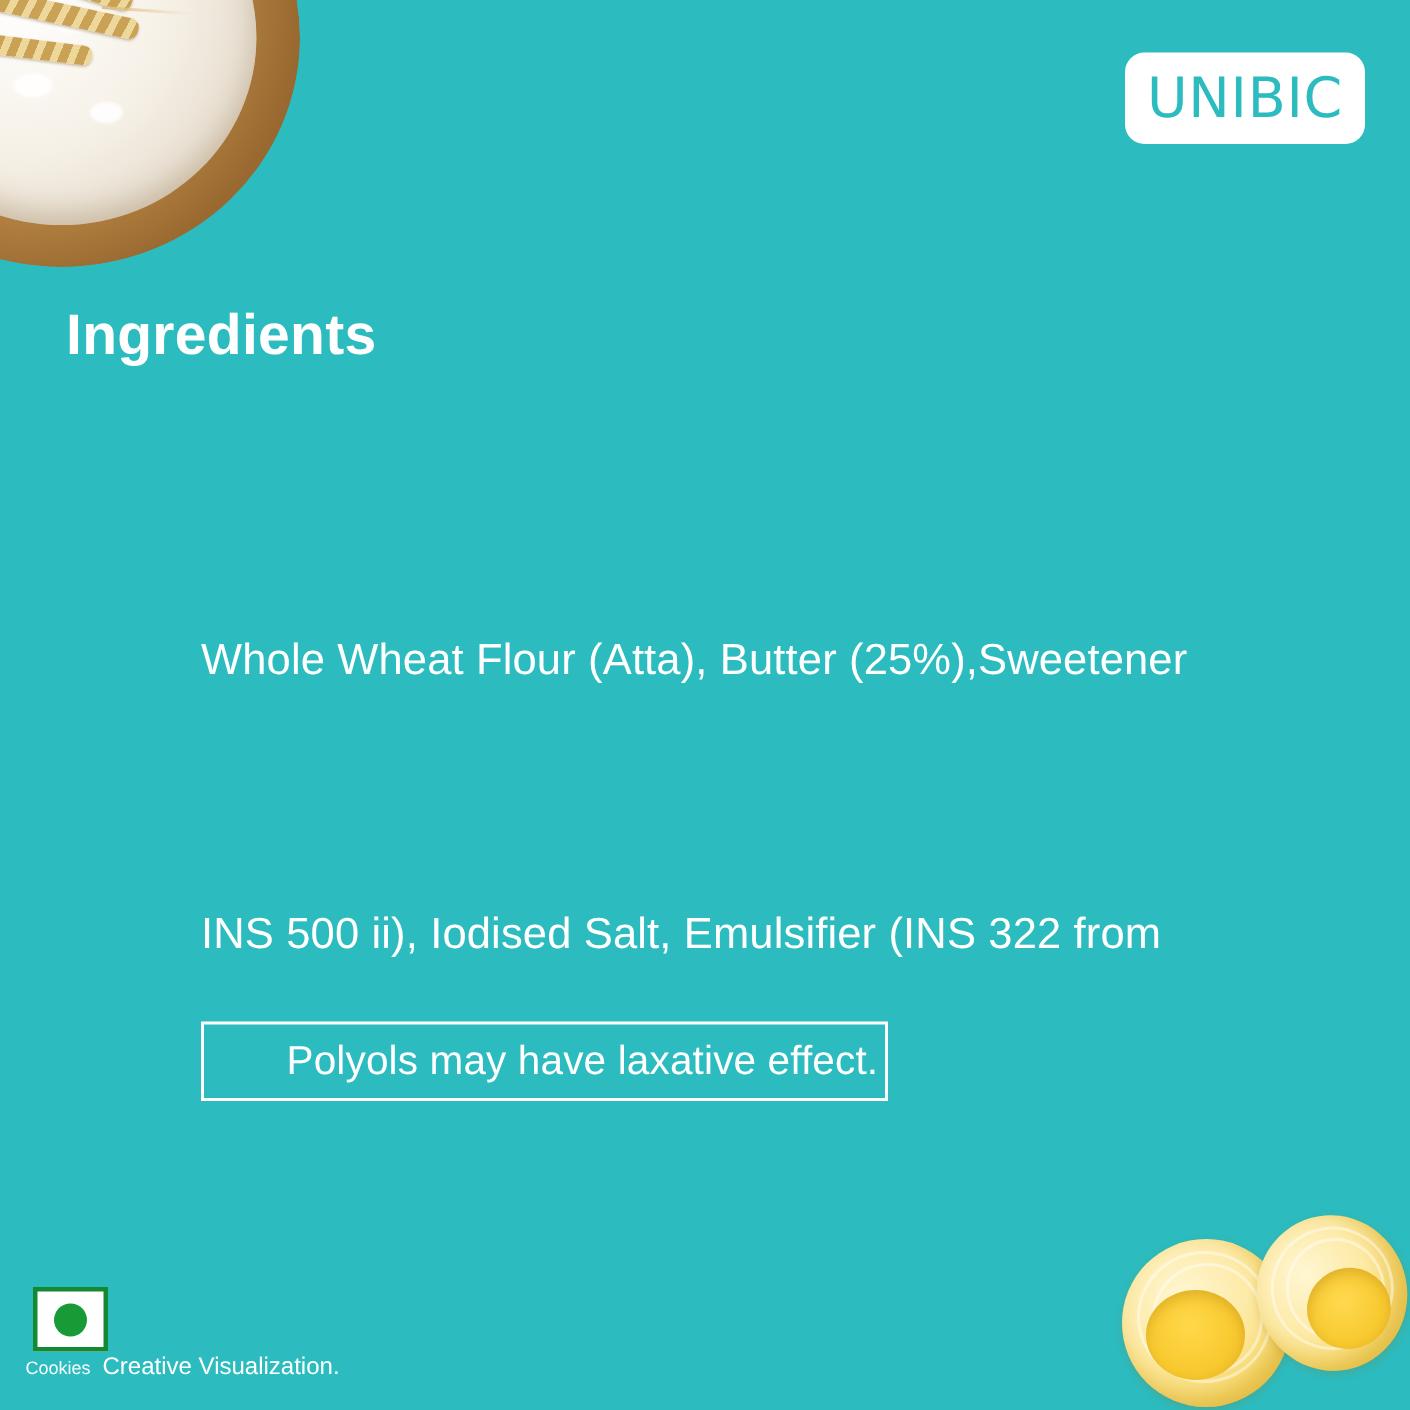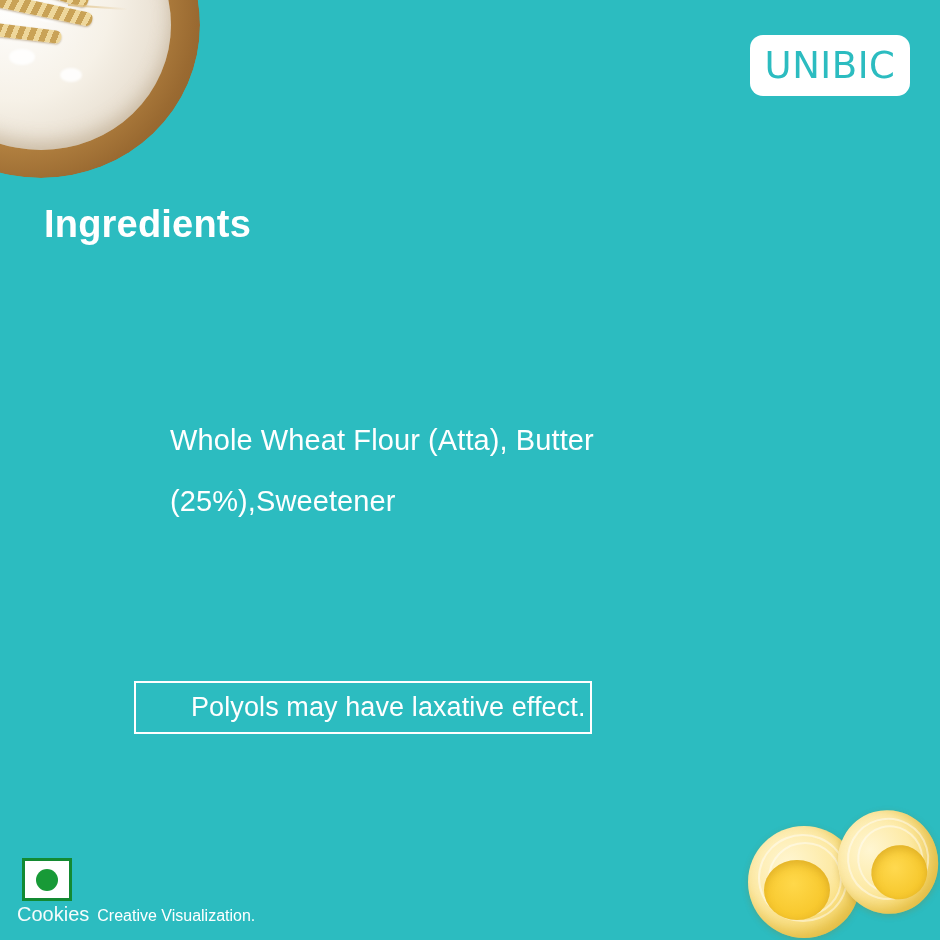--- a/index.html
+++ b/index.html
@@ -110,21 +110,21 @@
     position: absolute;
     left: 134px;
     top: 288px;
     width: 690px;
     color: #ffffff;
     font-size: 29px;
     line-height: 61px;
     white-space: pre-wrap;
     letter-spacing: .1px;
   }
-  .body-line { display: block; margin-left: 36px; }
+  .body-line { display: block; }
 
   
   #polyols-box {
     position: absolute;
     left: 134px;
     top: 681px;
     width: 458px;
     height: 53px;
     border: 2px solid #ffffff;
     box-sizing: border-box;
@@ -162,21 +162,21 @@
   #footer-row {
     position: absolute;
     left: 17px;
     top: 903px;
     display: flex;
     align-items: baseline;
     gap: 8px;
   }
   #footer-cookies {
     color: #ffffff;
-    font-size: 20px;
+    font-size: 12px;
     opacity: .95;
   }
   #footer-creative {
     color: #ffffff;
     font-size: 16px;
   }
 
   
   #butter-art {
     position: absolute;
@@ -255,20 +255,21 @@
   </div>
 
   <div id="logo-plate">
     <span id="logo-text">UNIBIC</span>
   </div>
 
   <div id="title">Ingredients</div>
 
   <div id="ingredients-body">
     <span class="body-line">Whole Wheat Flour (Atta), Butter (25%),Sweetener</span>
+    <span class="body-line">INS 500 ii), Iodised Salt, Emulsifier (INS 322 from</span>
     
     
     
   </div>
 
   <div id="polyols-box">
     <span id="polyols-text">Polyols may have laxative effect.</span>
   </div>
 
   <div id="veg-mark">

